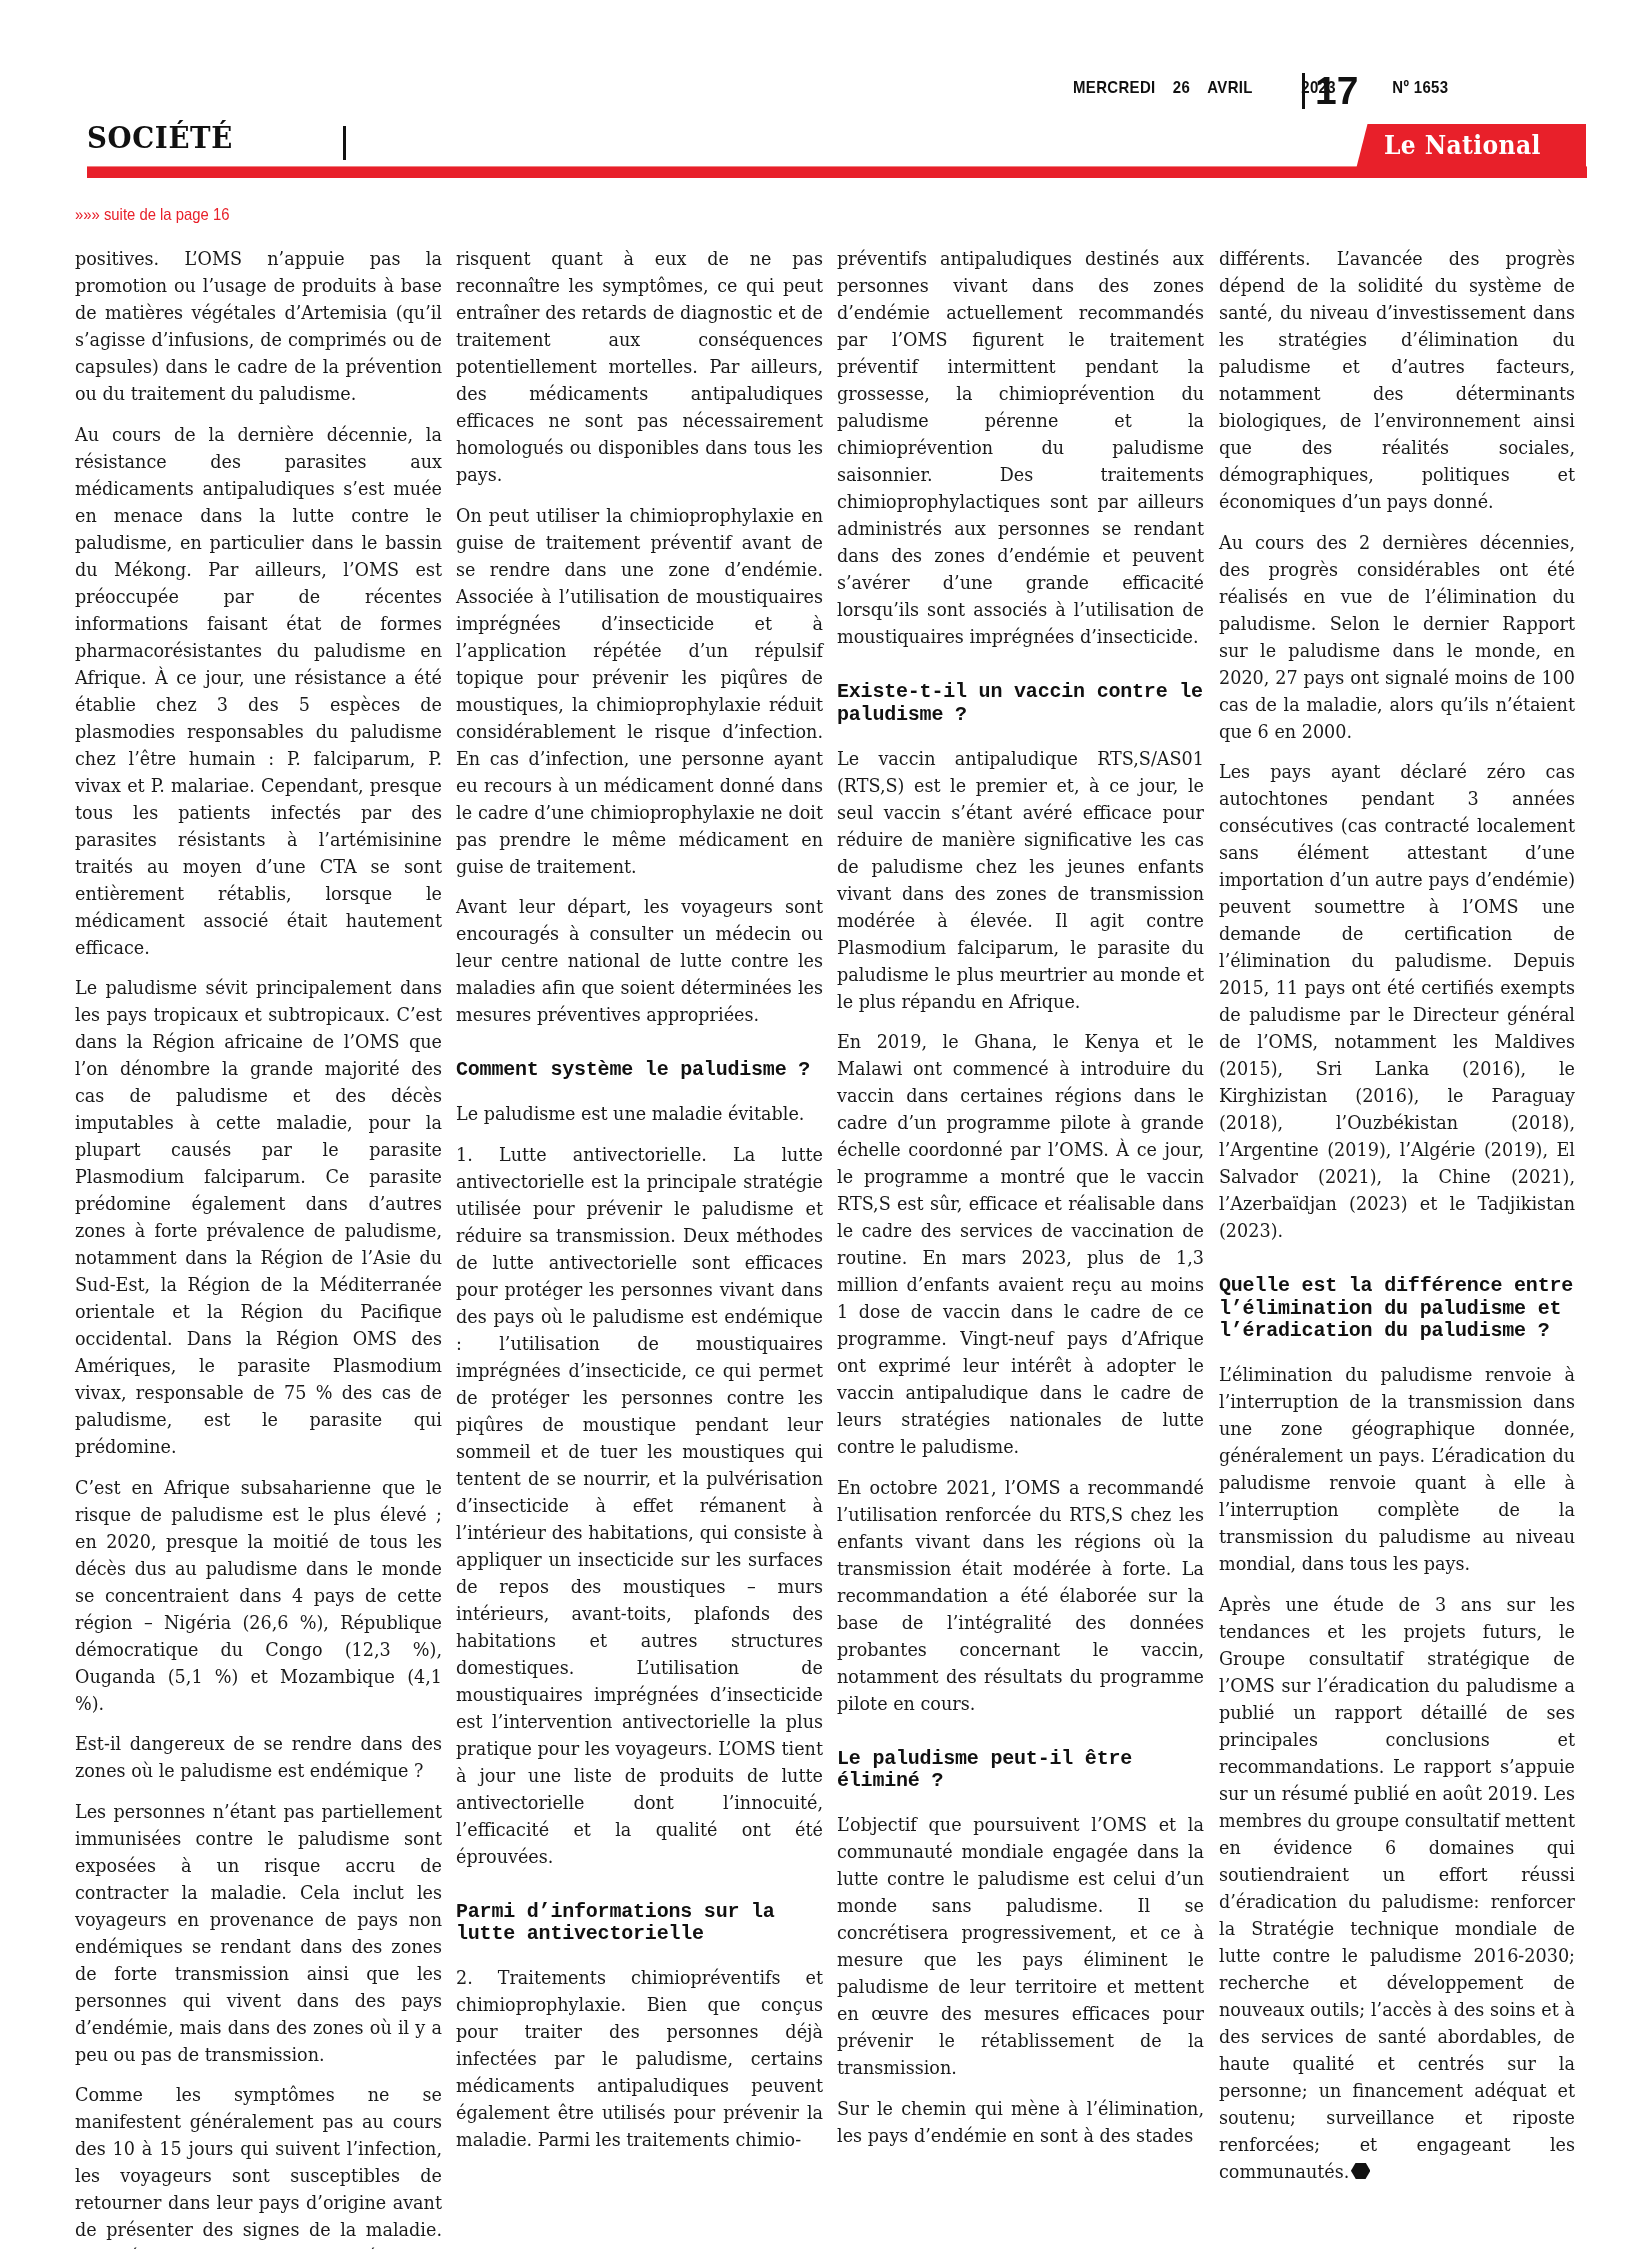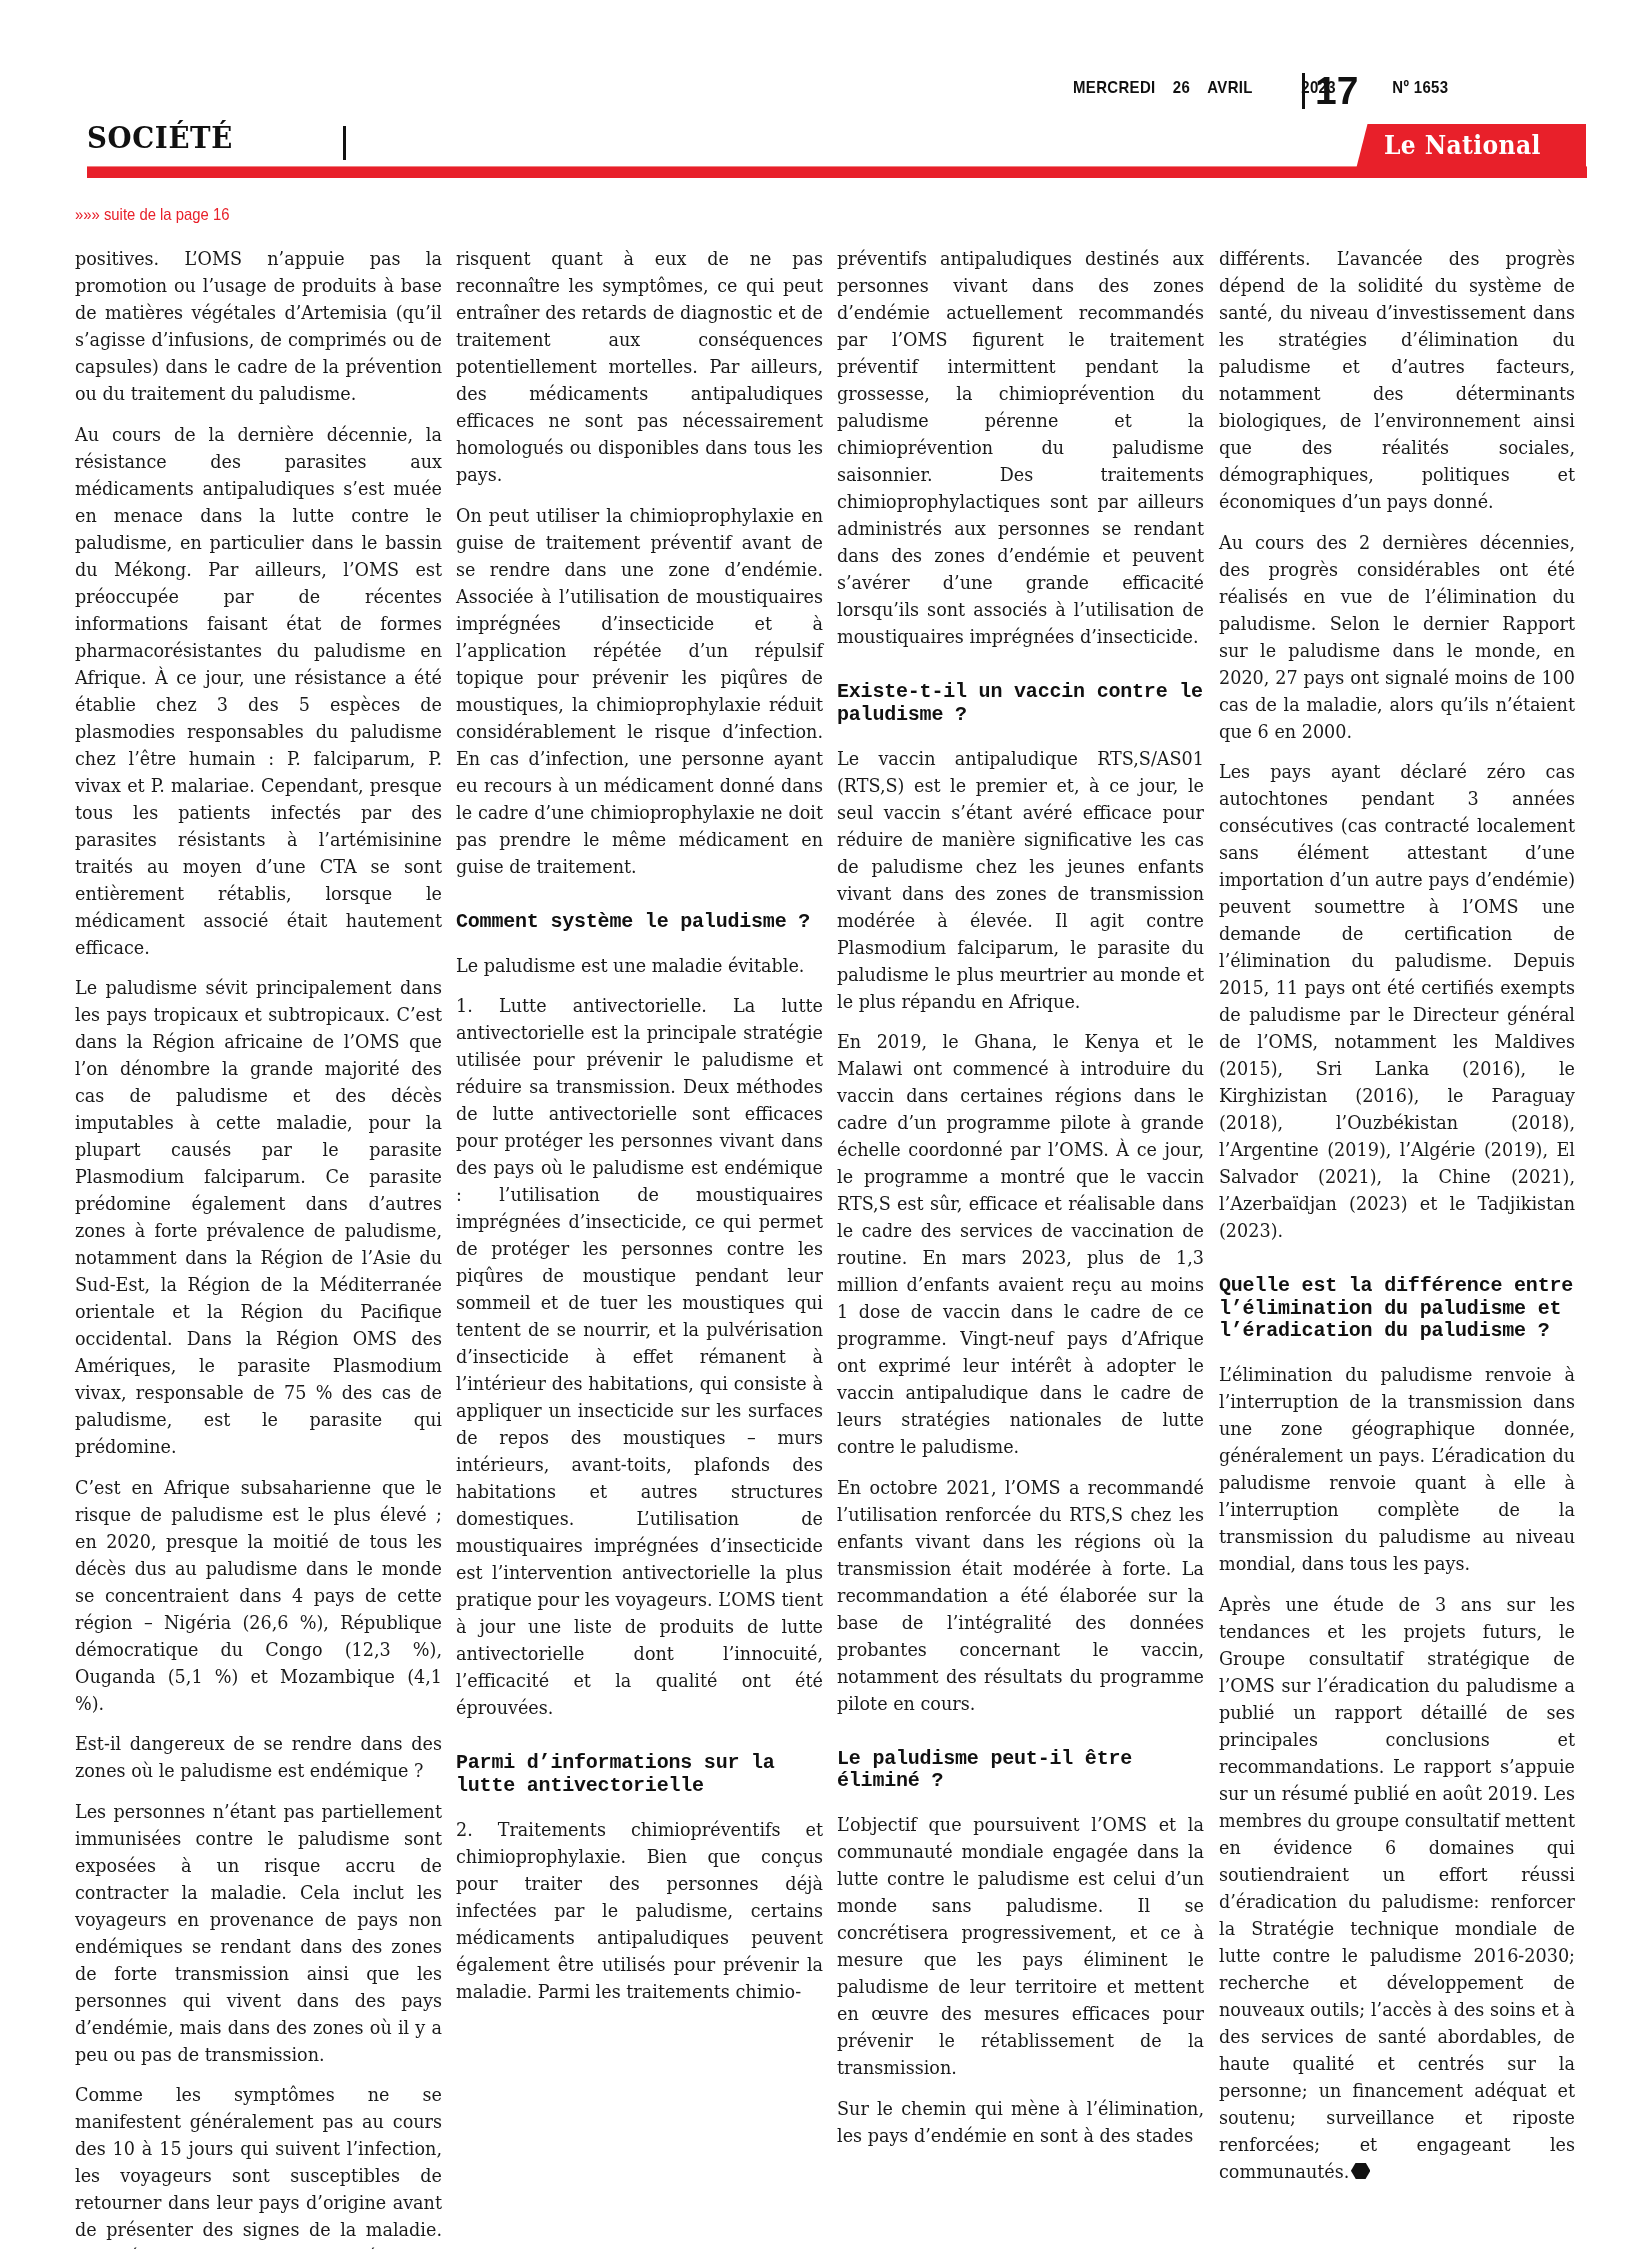--- a/index.html
+++ b/index.html
@@ -63,20 +63,21 @@
   <p>Le paludisme sévit principalement dans les pays tropicaux et subtropicaux. C’est dans la Région africaine de l’OMS que l’on dénombre la grande majorité des cas de paludisme et des décès imputables à cette maladie, pour la plupart causés par le parasite Plasmodium falciparum. Ce parasite prédomine également dans d’autres zones à forte prévalence de paludisme, notamment dans la Région de l’Asie du Sud-Est, la Région de la Méditerranée orientale et la Région du Pacifique occidental. Dans la Région OMS des Amériques, le parasite Plasmodium vivax, responsable de 75 % des cas de paludisme, est le parasite qui prédomine.</p>
   <p>C’est en Afrique subsaharienne que le risque de paludisme est le plus élevé ; en 2020, presque la moitié de tous les décès dus au paludisme dans le monde se concentraient dans 4 pays de cette région – Nigéria (26,6 %), République démocratique du Congo (12,3 %), Ouganda (5,1 %) et Mozambique (4,1 %).</p>
   <p>Est-il dangereux de se rendre dans des zones où le paludisme est endémique ?</p>
   <p>Les personnes n’étant pas partiellement immunisées contre le paludisme sont exposées à un risque accru de contracter la maladie. Cela inclut les voyageurs en provenance de pays non endémiques se rendant dans des zones de forte transmission ainsi que les personnes qui vivent dans des pays d’endémie, mais dans des zones où il y a peu ou pas de transmission.</p>
   <p>Comme les symptômes ne se manifestent généralement pas au cours des 10 à 15 jours qui suivent l’infection, les voyageurs sont susceptibles de retourner dans leur pays d’origine avant de présenter des signes de la maladie. Les médecins des zones non endémiques</p>
 </div>
 
 <div class="col col-2">
   <p>risquent quant à eux de ne pas reconnaître les symptômes, ce qui peut entraîner des retards de diagnostic et de traitement aux conséquences potentiellement mortelles. Par ailleurs, des médicaments antipaludiques efficaces ne sont pas nécessairement homologués ou disponibles dans tous les pays.</p>
   <p>On peut utiliser la chimioprophylaxie en guise de traitement préventif avant de se rendre dans une zone d’endémie. Associée à l’utilisation de moustiquaires imprégnées d’insecticide et à l’application répétée d’un répulsif topique pour prévenir les piqûres de moustiques, la chimioprophylaxie réduit considérablement le risque d’infection. En cas d’infection, une personne ayant eu recours à un médicament donné dans le cadre d’une chimioprophylaxie ne doit pas prendre le même médicament en guise de traitement.</p>
+  <p>Avant leur départ, les voyageurs sont encouragés à consulter un médecin ou leur centre national de lutte contre les maladies afin que soient déterminées les mesures préventives appropriées.</p>
   <h2>Comment système le paludisme ?</h2>
   <p>Le paludisme est une maladie évitable.</p>
   <p>1. Lutte antivectorielle. La lutte antivectorielle est la principale stratégie utilisée pour prévenir le paludisme et réduire sa transmission. Deux méthodes de lutte antivectorielle sont efficaces pour protéger les personnes vivant dans des pays où le paludisme est endémique : l’utilisation de moustiquaires imprégnées d’insecticide, ce qui permet de protéger les personnes contre les piqûres de moustique pendant leur sommeil et de tuer les moustiques qui tentent de se nourrir, et la pulvérisation d’insecticide à effet rémanent à l’intérieur des habitations, qui consiste à appliquer un insecticide sur les surfaces de repos des moustiques – murs intérieurs, avant-toits, plafonds des habitations et autres structures domestiques. L’utilisation de moustiquaires imprégnées d’insecticide est l’intervention antivectorielle la plus pratique pour les voyageurs. L’OMS tient à jour une liste de produits de lutte antivectorielle dont l’innocuité, l’efficacité et la qualité ont été éprouvées.</p>
   <h2>Parmi d’informations sur la lutte antivectorielle</h2>
   <p>2. Traitements chimiopréventifs et chimioprophylaxie. Bien que conçus pour traiter des personnes déjà infectées par le paludisme, certains médicaments antipaludiques peuvent également être utilisés pour prévenir la maladie. Parmi les traitements chimio-</p>
 </div>
 
 <div class="col col-3">
   <p>préventifs antipaludiques destinés aux personnes vivant dans des zones d’endémie actuellement recommandés par l’OMS figurent le traitement préventif intermittent pendant la grossesse, la chimioprévention du paludisme pérenne et la chimioprévention du paludisme saisonnier. Des traitements chimioprophylactiques sont par ailleurs administrés aux personnes se rendant dans des zones d’endémie et peuvent s’avérer d’une grande efficacité lorsqu’ils sont associés à l’utilisation de moustiquaires imprégnées d’insecticide.</p>
   <h2>Existe-t-il un vaccin contre le paludisme ?</h2>

